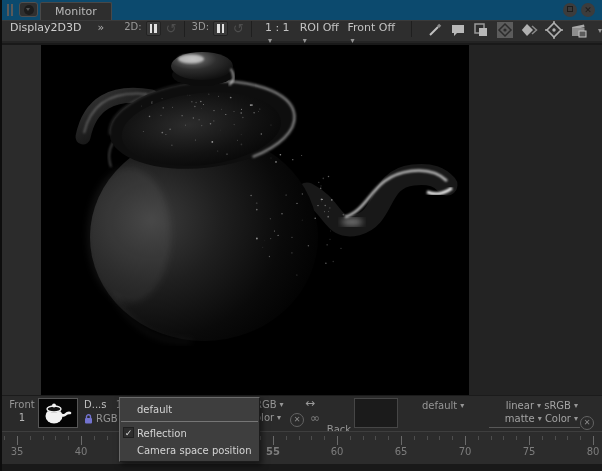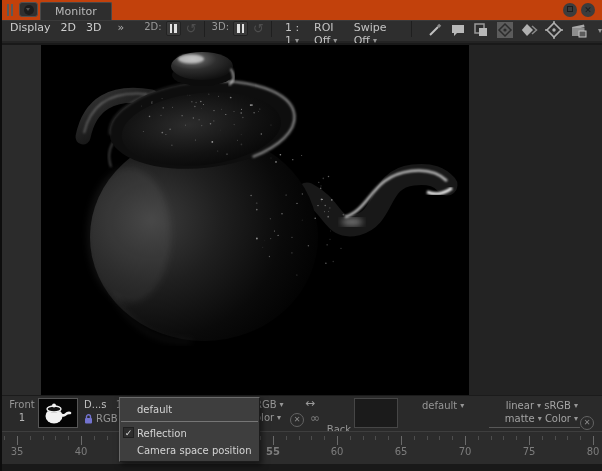--- a/index.html
+++ b/index.html
@@ -2,41 +2,41 @@
 <html><head>
 <meta charset="utf-8">
 <style>
   * { margin:0; padding:0; box-sizing:border-box; }
   html,body { background:#111; }
   body { font-family:"DejaVu Sans", sans-serif; }
   .window { position:relative; width:602px; height:471px; background:#232323; overflow:hidden;
             border-left:2px solid #0d0d0d; }
 
   
-  .tabbar { position:absolute; left:0; top:0; width:100%; height:20px; background:#c2410c; }
+  .tabbar { position:absolute; left:0; top:0; width:100%; height:20px; background:#0c4a6e; }
   .grip { position:absolute; left:5px; top:4px; width:8px; height:12px; display:flex; gap:2px; }
   .grip i { width:2px; height:12px; background:#5a5a5a; }
   .panel-btn { position:absolute; left:17px; top:2px; width:19px; height:15px; background:#2f2f2f;
                border:1px solid #4f4f4f; border-radius:3px; display:flex; align-items:center; justify-content:center; }
   .panel-btn .orb { width:10px; height:10px; border-radius:50%; background:#1c1c1c; position:relative; }
   .panel-btn .orb:after { content:""; position:absolute; left:2.5px; top:3.5px; border-left:2.5px solid transparent;
                border-right:2.5px solid transparent; border-top:3.5px solid #555; }
   .tab { position:absolute; left:38px; top:2px; height:18px; padding:0 14px; background:#2e2e2e;
          border:1px solid #484848; border-bottom:none; border-radius:2px 2px 0 0;
          color:#b8b8b8; font-size:11px; line-height:17px; }
   .winbtn { position:absolute; top:3px; width:14px; height:14px; border-radius:50%; background:#3c3c3c;
             color:#1d1d1d; font-size:8px; line-height:14px; text-align:center; }
   .winbtn.float { right:25px; }
   .winbtn.close { right:7px; font-size:9px; }
   .winbtn.float i { display:inline-block; width:6px; height:6px; border:1.5px solid #1d1d1d; margin-top:3px; }
 
   
   .toolbar { position:absolute; left:0; top:20px; width:100%; height:21px; background:#2e2e2e;
              border-top:1px solid #3a3a3a; display:flex; align-items:flex-start; font-size:11px; color:#cfcfcf; }
-  .toolbar .lbl { margin-left:10px; cursor:default; }
+  .toolbar .lbl { cursor:default; }
   .toolbar .lbl:first-child { margin-left:8px; }
   .tb-dim { color:#9a9a9a; font-size:10px; }
   .chev { color:#b0b0b0; margin-left:16px; font-size:11px; }
   .pausebtn { display:inline-flex; gap:2px; margin-left:4px; padding:2px 3px; background:#3a3a3a;
               border:1px solid #222; border-radius:2px; }
   .pausebtn i { width:2.5px; height:9px; background:#e2e2e2; }
   .refresh { color:#4d4d4d; font-size:13px; margin-left:5px; }
   .vsep { width:1px; height:16px; background:#454545; border-left:1px solid #1f1f1f; margin:0 7px; }
   .dd { margin-left:6px; color:#c3c3c3; }
   .caret { display:inline-block; margin-left:3px; color:#969696; font-size:8px; vertical-align:1px; }
@@ -121,21 +121,21 @@
     <span class="vsep"></span>
     <span class="tb-dim">3D:</span>
     <span class="pausebtn">
         <i></i>
         <i></i>
       </span>
     <span class="refresh">↺</span>
     <span class="vsep"></span>
     <span class="dd"><span>1 : 1</span><span class="caret">▾</span></span>
     <span class="dd"><span>ROI Off</span><span class="caret">▾</span></span>
-    <span class="dd"><span>Swipe Off</span><span class="caret">▾</span></span>
+    <span class="dd"><span>Front Off</span><span class="caret">▾</span></span>
     <span class="vsep" style="margin-left:14px"></span>
     <span class="tbicons">
       <svg width="16" height="16">
           <path d="M3 13 L11 5" stroke="#c0c0c0" stroke-width="2"></path>
           <path d="M11 5 l2.2-2.2" stroke="#8a8a8a" stroke-width="3"></path>
         </svg>
       <svg width="16" height="16">
           <path d="M2 3 h12 v8 h-7 l-3 3 v-3 h-2 z" fill="#b8b8b8"></path>
         </svg>
       <svg width="16" height="16">

